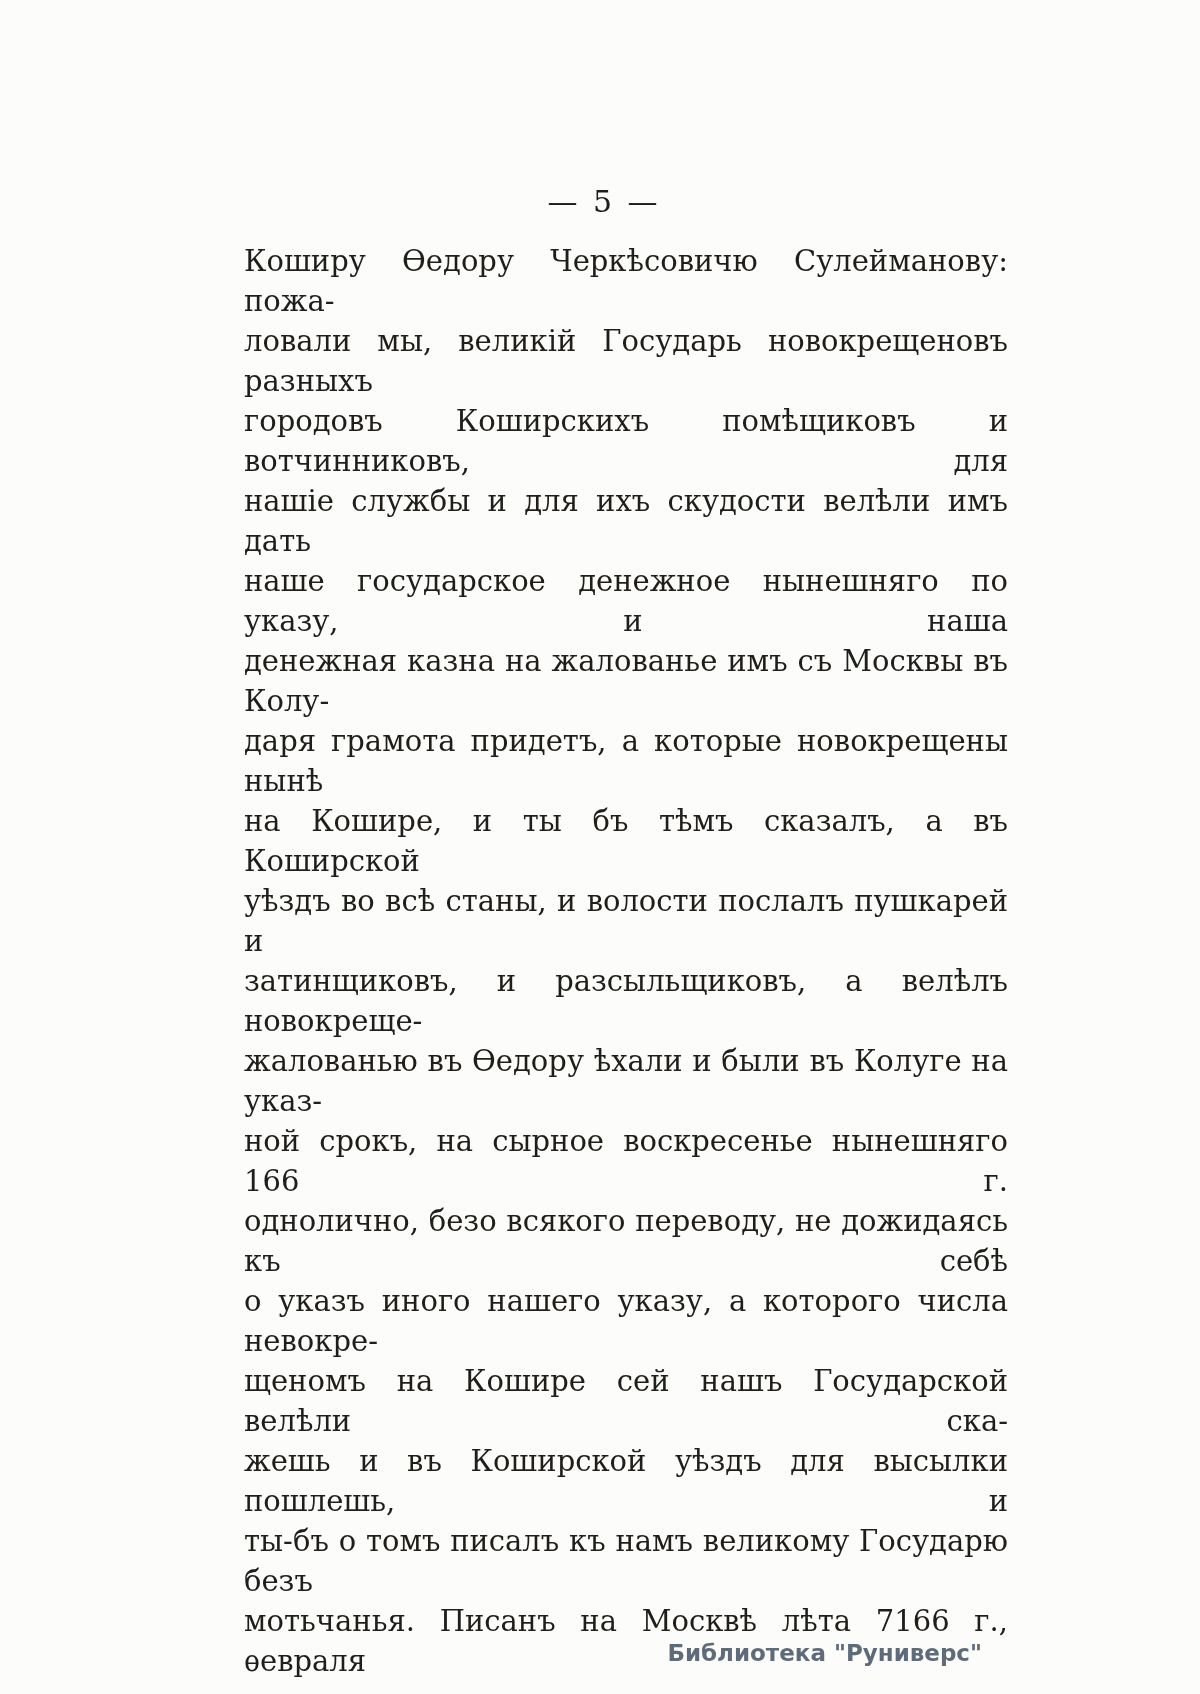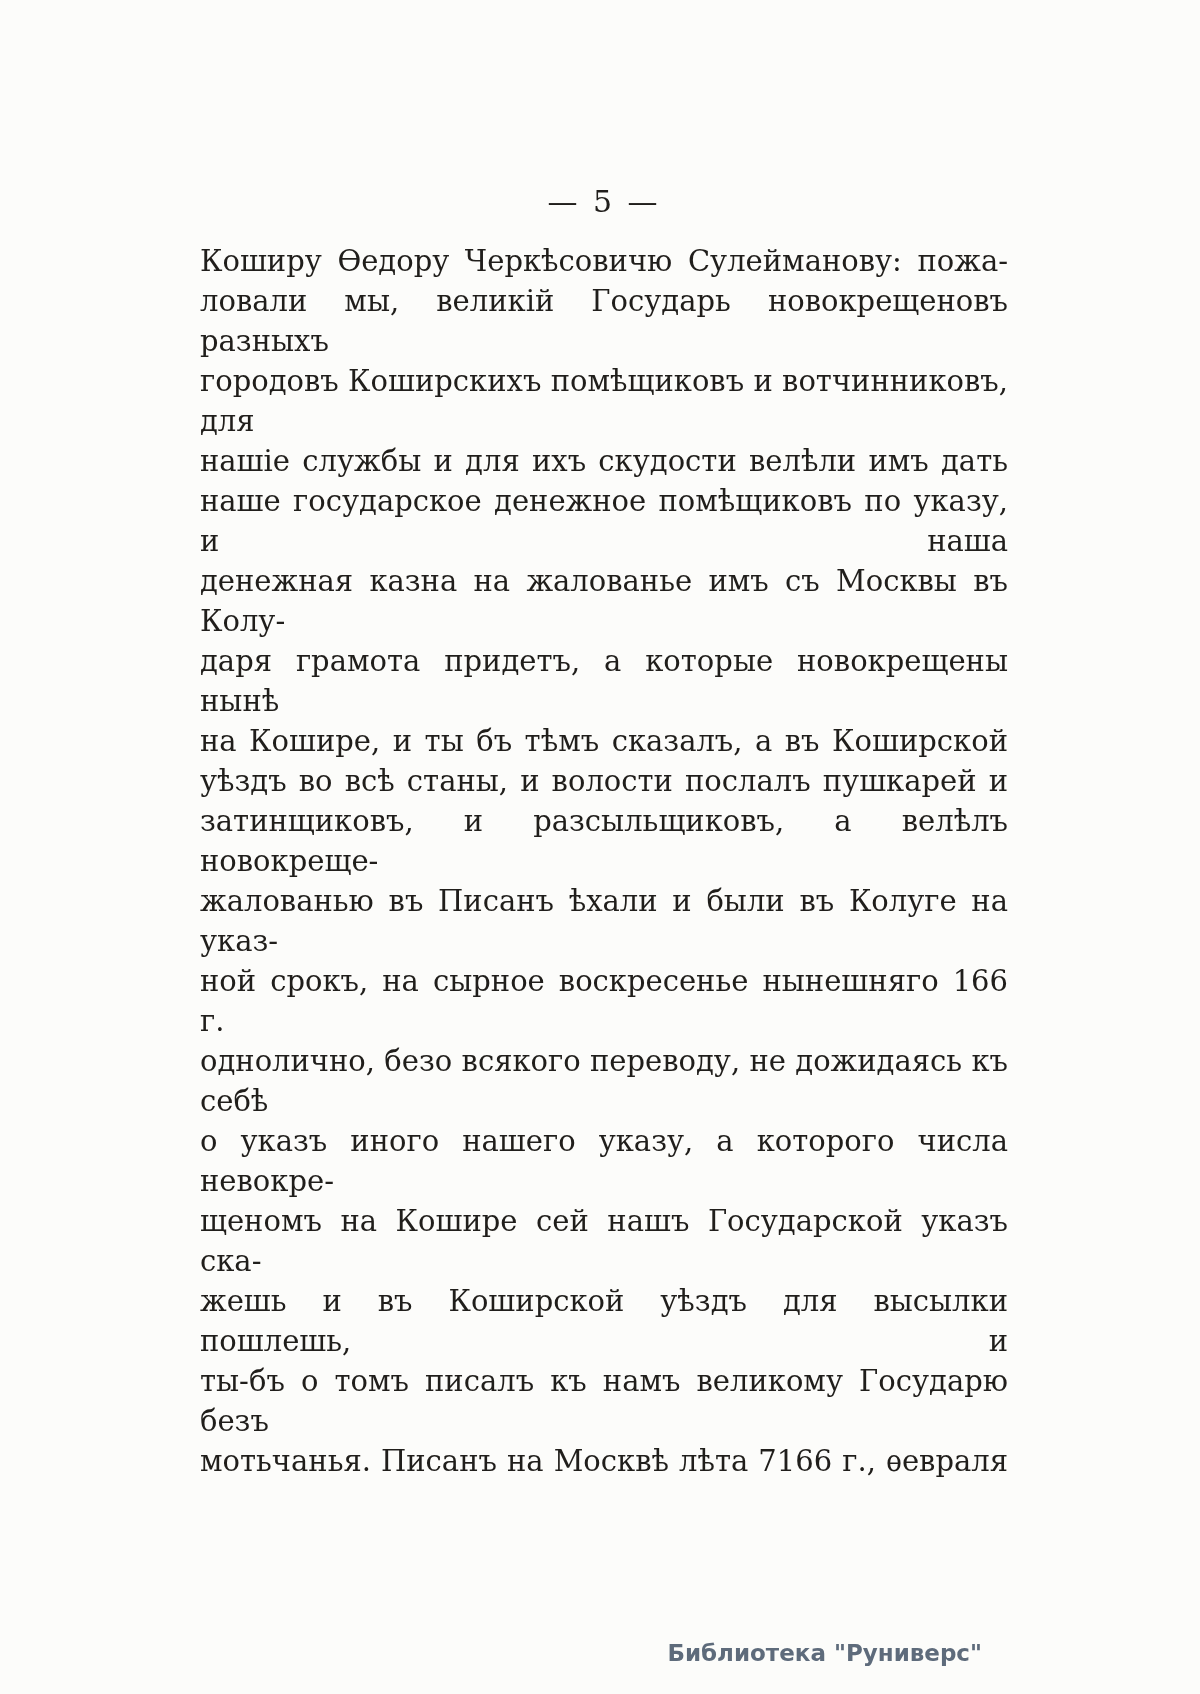--- a/index.html
+++ b/index.html
@@ -6,51 +6,51 @@
   body { width:1200px; font-family:"DejaVu Serif", serif; background:#ffffff; }
   .page {
     position:relative; width:1200px; height:1694px;
     background:#fcfcfa; color:#201e1b; overflow:hidden;
   }
   .content { position:absolute; left:200px; top:0; width:808px; }
   .page-number {
     text-align:center; margin-top:184px; font-size:30px; letter-spacing:3px;
   }
   .body-text { margin-top:22px; font-size:29px; line-height:40px; }
-  .tline { text-align:justify; text-align-last:justify; }
+  .tline { text-align:justify; text-align-last:justify;margin-left:44px; }
   .watermark {
     position:absolute; right:218px; bottom:28px;
     font-family:"DejaVu Sans", sans-serif; font-weight:bold;
     font-size:23px; color:#5e6b7b;
   }
 </style>
 </head>
 <body>
 
 <div class="page">
   <div class="content">
 
     <div class="page-number">— 5 —</div>
 
     <div class="body-text">
         <div class="tline">Коширу Ѳедору Черкѣсовичю Сулейманову: пожа-</div>
         <div class="tline">ловали мы, великій Государь новокрещеновъ разныхъ</div>
         <div class="tline">городовъ Коширскихъ помѣщиковъ и вотчинниковъ, для</div>
         <div class="tline">нашіе службы и для ихъ скудости велѣли имъ дать</div>
-        <div class="tline">наше государское денежное помѣщиковъ по указу, и наша</div>
+        <div class="tline">наше государское денежное нынешняго по указу, и наша</div>
         <div class="tline">денежная казна на жалованье имъ съ Москвы въ Колу-</div>
         <div class="tline">даря грамота придетъ, а которые новокрещены нынѣ</div>
         <div class="tline">на Кошире, и ты бъ тѣмъ сказалъ, а въ Коширской</div>
         <div class="tline">уѣздъ во всѣ станы, и волости послалъ пушкарей и</div>
         <div class="tline">затинщиковъ, и разсыльщиковъ, а велѣлъ новокреще-</div>
-        <div class="tline">жалованью въ Писанъ ѣхали и были въ Колуге на указ-</div>
+        <div class="tline">жалованью въ Ѳедору ѣхали и были въ Колуге на указ-</div>
         <div class="tline">ной срокъ, на сырное воскресенье нынешняго 166 г.</div>
         <div class="tline">однолично, безо всякого переводу, не дожидаясь къ себѣ</div>
         <div class="tline">о указъ иного нашего указу, а которого числа невокре-</div>
-        <div class="tline">щеномъ на Кошире сей нашъ Государской указъ ска-</div>
+        <div class="tline">щеномъ на Кошире сей нашъ Государской велѣли ска-</div>
         <div class="tline">жешь и въ Коширской уѣздъ для высылки пошлешь, и</div>
         <div class="tline">ты-бъ о томъ писалъ къ намъ великому Государю безъ</div>
         <div class="tline">мотьчанья. Писанъ на Москвѣ лѣта 7166 г., ѳевраля</div>
       </div>
 
   </div>
 
   <div class="watermark">Библиотека "Руниверс"</div>
 </div>
 

